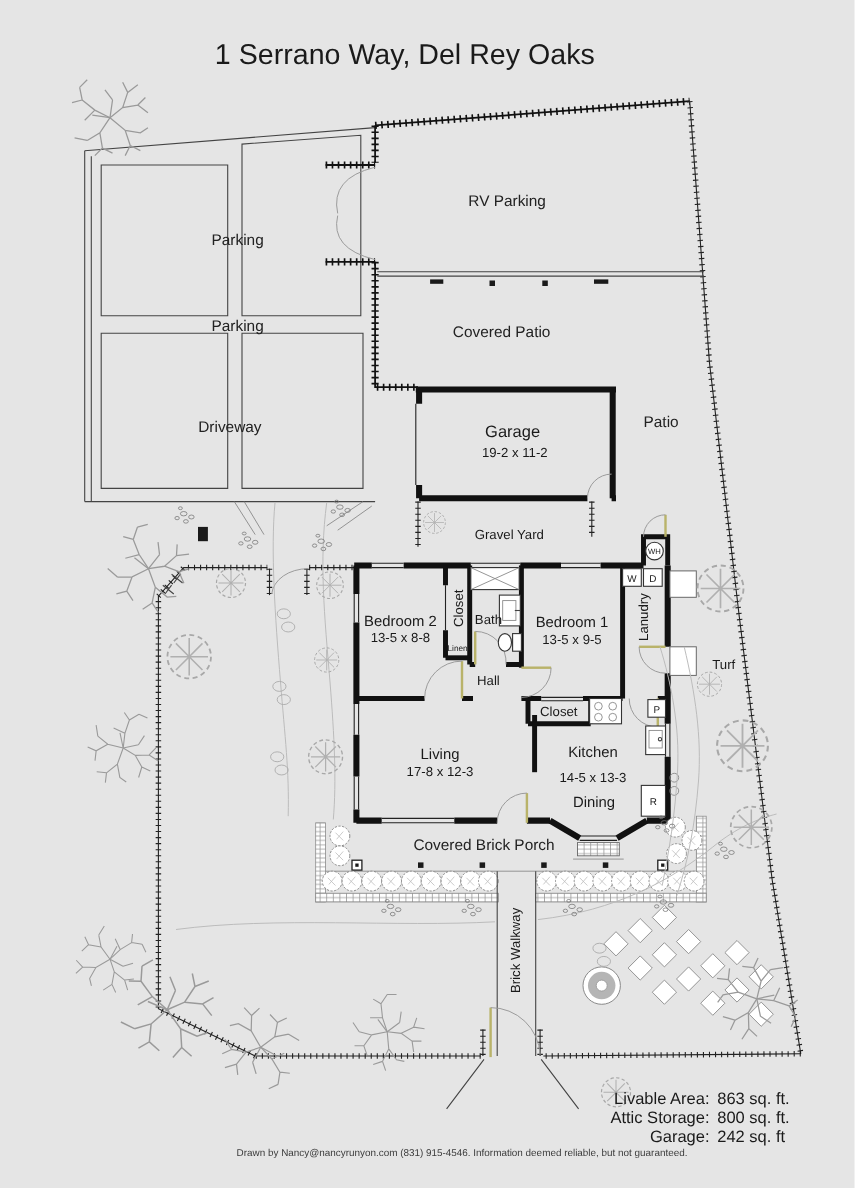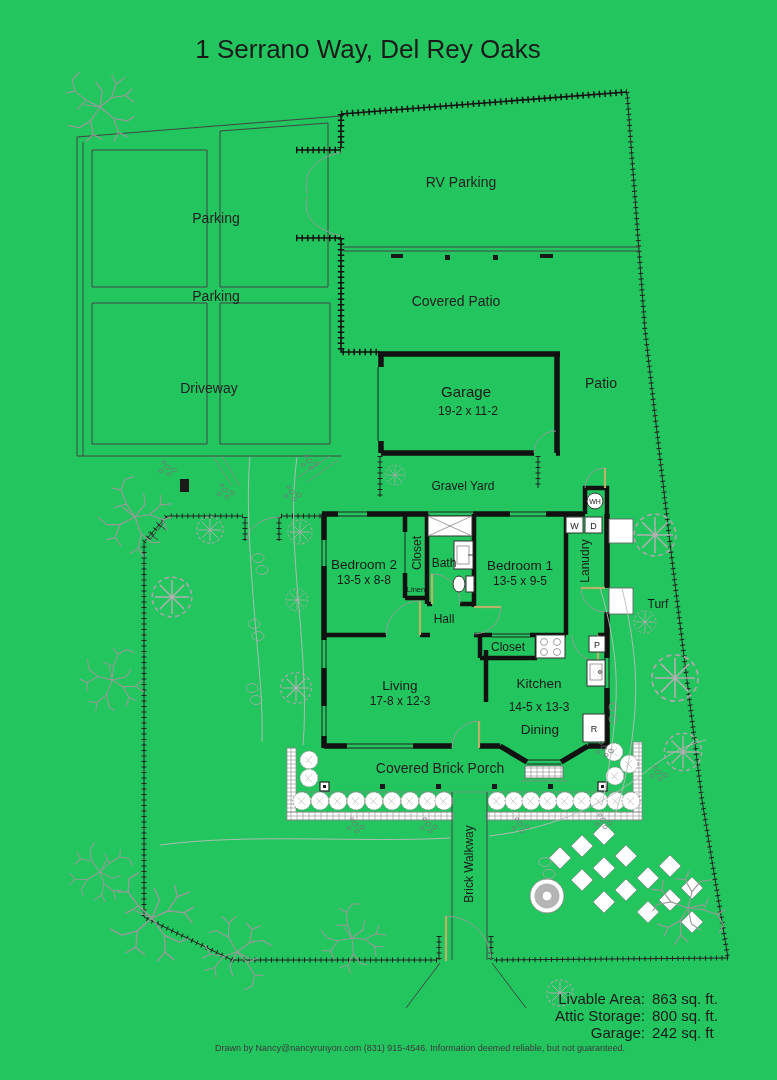--- a/index.html
+++ b/index.html
@@ -1,16 +1,16 @@
 <!DOCTYPE html>
 <html><head>
 <meta charset="utf-8">
 <style>
   html,body{margin:0;padding:0;background:#fff;}
-  .page{position:relative;width:777px;height:1080px;background:#22c55e;overflow:hidden;
+  .page{position:relative;width:777px;height:1080px;background:#e5e5e5;overflow:hidden;
         font-family:"Liberation Sans",sans-serif;}
   svg{position:absolute;left:0;top:0;}
   text{fill:#1a1a1a;font-family:"Liberation Sans",sans-serif;}
   .t-title{font-size:26px;}
   .t-site{font-size:14px;fill:#222;}
   .t-room{font-size:13.5px;}
   .t-dim{font-size:12px;}
   .t-sm{font-size:12px;}
   .t-tiny{font-size:9px;}
   .t-micro{font-size:7px;}

